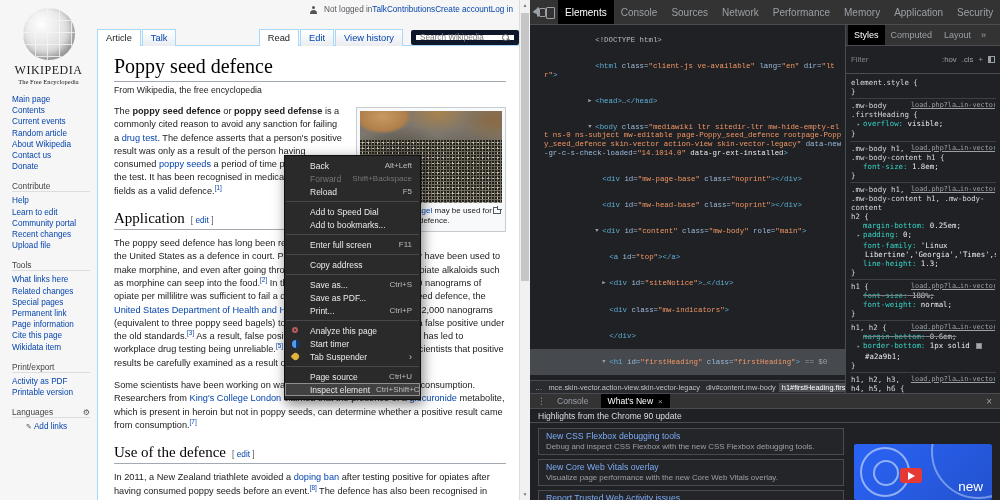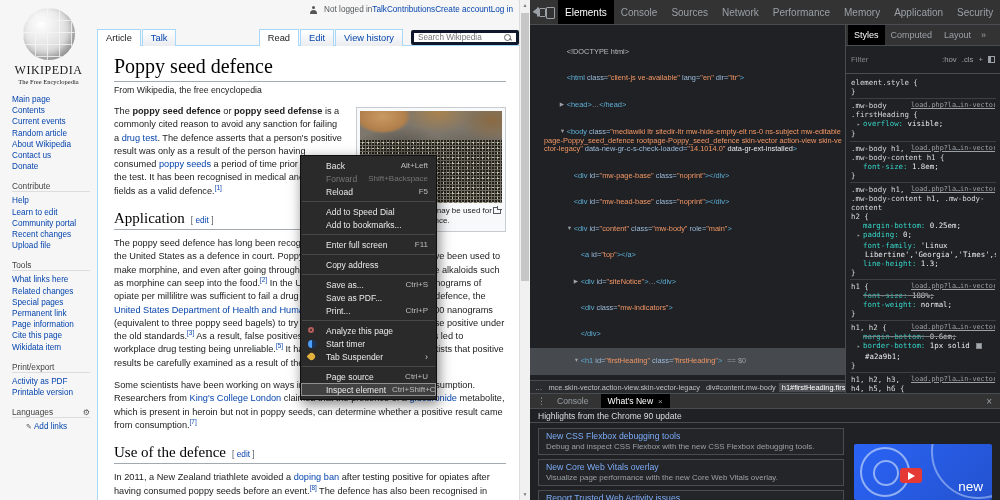--- a/index.html
+++ b/index.html
@@ -31,21 +31,21 @@
   .person-ic{width:8px;height:8px;position:relative}
   .person-ic::before{content:"";position:absolute;left:2.5px;top:0;width:3.5px;height:3.5px;border-radius:50%;background:#555}
   .person-ic::after{content:"";position:absolute;left:1px;bottom:0;width:6.5px;height:3.5px;border-radius:3.5px 3.5px 0 0;background:#555}
   .p-item{color:#0645ad;text-decoration:none}
   .p-item.muted{color:#54595d}
 
   .tabrow{position:absolute;left:97px;right:11px;top:29px;height:17px;display:flex;align-items:flex-end;z-index:2}
   .w-tab{height:17px;display:flex;align-items:center;padding:0 8px;font-size:9.3px;background:linear-gradient(to top,#eaecf0,#ffffff);border:1px solid #a7d7f9;border-bottom:none;color:#0645ad;margin-right:1px;white-space:nowrap}
   .w-tab.selected{background:#fff;color:#202122}
   .tab-spacer{flex:1}
-  .searchbox{width:108px;height:15px;margin:0 0 1px 7px;border:3px solid #0f172a;border-radius:2px;background:#fff;display:flex;align-items:center;padding:0 4px}
+  .searchbox{width:108px;height:15px;margin:0 0 1px 7px;border:5px solid #0f172a;border-radius:2px;background:#fff;display:flex;align-items:center;padding:0 4px}
   .searchbox input{border:none;outline:none;flex:1;font-size:8.2px;color:#444;background:transparent;min-width:0;font-family:"Liberation Sans",sans-serif}
   .mag{width:8px;height:8px;position:relative;flex-shrink:0}
   .mag::before{content:"";position:absolute;width:5px;height:5px;border:1.2px solid #666;border-radius:50%;left:0;top:0}
   .mag::after{content:"";position:absolute;width:3.4px;height:1.3px;background:#666;transform:rotate(45deg);right:0;bottom:1px}
 
   .content{position:absolute;left:97px;top:45px;right:11px;bottom:0;background:#fff;border:1px solid #a7d7f9;border-right:none;border-bottom:none;padding:9px 13px 0 16px;overflow:hidden;z-index:1}
   .f-heading{font-family:"Liberation Serif",serif;font-size:20px;font-weight:400;color:#000;border-bottom:1px solid #a2a9b1;padding-bottom:3px;margin-bottom:3px}
   .sitesub{font-size:8.7px;color:#202122;margin-bottom:10px}
   .para{font-size:9.2px;line-height:13.3px;color:#202122;margin-bottom:9px}
   .seg-a{color:#0645ad}
@@ -65,21 +65,21 @@
     #7d776d}
   .seeds{position:absolute;left:0;right:0;bottom:0;height:68%;
     background:radial-gradient(circle at 1px 1px,#21201b 32%,transparent 38%) 0 0/3px 3px,
     radial-gradient(circle at 2px 2px,#c9c2ad 22%,transparent 30%) 1px 1px/5px 5px,
     rgba(120,115,100,.35)}
   .thumb-cap{padding:3px 10px 1px 2px;font-size:8px;line-height:10.4px;color:#202122;position:relative}
   .enlarge{position:absolute;right:1px;top:4px;width:8px;height:7px;border:1px solid #54595d}
   .enlarge::after{content:"";position:absolute;right:-2px;top:-2px;width:4px;height:3px;background:#f8f9fa;border-left:1px solid #54595d;border-bottom:1px solid #54595d}
 
   
-  .ctx{position:absolute;left:300px;top:155px;width:137px;background:#2a2a2a;border:1px solid #101010;box-shadow:2px 4px 12px rgba(0,0,0,.5);padding:3px 0;z-index:10}
+  .ctx{position:absolute;left:284px;top:155px;width:137px;background:#2a2a2a;border:1px solid #101010;box-shadow:2px 4px 12px rgba(0,0,0,.5);padding:3px 0;z-index:10}
   .ctx-item{position:relative;height:13px;display:flex;align-items:center;padding:0 8px 0 25px;font-size:8.5px;color:#eaeaea;white-space:nowrap}
   .ctx-item.sep{height:0;border-top:1px solid #484848;margin:3px 1px;padding:0}
   .ctx-label{flex:1}
   .ctx-shortcut{color:#bdbdbd;font-size:8px;margin-left:6px}
   .ctx-item.disabled .ctx-label,.ctx-item.disabled .ctx-shortcut{color:#757575}
   .ctx-item.selected{background:#414141;outline:1px solid #8f8f8f;outline-offset:-1px}
   .ctx-icon{position:absolute;left:7px;top:3px;width:8px;height:8px}
   .ctx-icon[data-icon="analyze"]{width:6px;height:6px;border:2px solid #b85c5c;border-radius:50%}
   .ctx-icon[data-icon="timer"]{border-radius:50%;background:linear-gradient(90deg,#4a9df8 55%,#17375e 55%)}
   .ctx-icon[data-icon="suspender"]{width:7px;height:7px;background:#e2b13c;border-radius:1px 50% 50% 50%;transform:rotate(-45deg)}
@@ -92,21 +92,21 @@
   .insp-ic::after{content:"";position:absolute;right:-3px;bottom:-3px;width:0;height:0;border:3px solid transparent;border-top:7px solid #9aa0a6;transform:rotate(-40deg)}
   .dev-ic{width:11px;height:10px;position:relative;margin:0 6px 0 2px}
   .dev-ic::before{content:"";position:absolute;left:0;top:0;width:7px;height:10px;border:1px solid #9aa0a6;border-radius:1px}
   .dev-ic::after{content:"";position:absolute;right:0;bottom:0;width:5px;height:7px;border:1px solid #9aa0a6;background:#333;border-radius:1px}
   .bar-div{width:1px;height:16px;background:#494c50;margin:0 3px}
   .dt-tab{color:#9aa0a6;padding:0 7px;height:100%;display:flex;align-items:center;font-size:10px;white-space:nowrap}
   .dt-tab.selected{background:#000;color:#fff}
   .more-tabs{color:#9aa0a6;font-size:9px;padding:0 4px}
 
   .dt-main{position:absolute;top:25px;bottom:107px;left:0;right:0;display:flex;overflow:hidden}
-  .elements-panel{width:315px;overflow:hidden;padding:14px 0 14px;font-family:Liberation Sans, sans-serif;font-size:7.4px;line-height:8.7px}
+  .elements-panel{width:315px;overflow:hidden;padding:2px 0 14px;font-family:Liberation Mono, monospace;font-size:7.4px;line-height:8.7px}
   .code-line{white-space:pre-wrap;word-break:break-all;color:#e8eaed;padding-right:3px}
   .code-line[data-ind="0"]{padding-left:14px}
   .code-line[data-ind="1"]{padding-left:21px}
   .code-line[data-ind="2"]{padding-left:28px}
   .code-line[data-ind="3"]{padding-left:35px}
   .arrow{display:inline-block;width:7px;margin-left:-9px;color:#9aa0a6;font-size:5.5px;vertical-align:1px}
   .tg{color:#5db0d7}.at{color:#9bbbdc}.vl{color:#f29766}.el{color:#9aa0a6}
   .code-line[data-y="d"] .code-text{color:#b8bcc1}
   .code-line[data-y="p"] .code-text{color:#df9077}
   .code-line.sel{background:#46494d}

